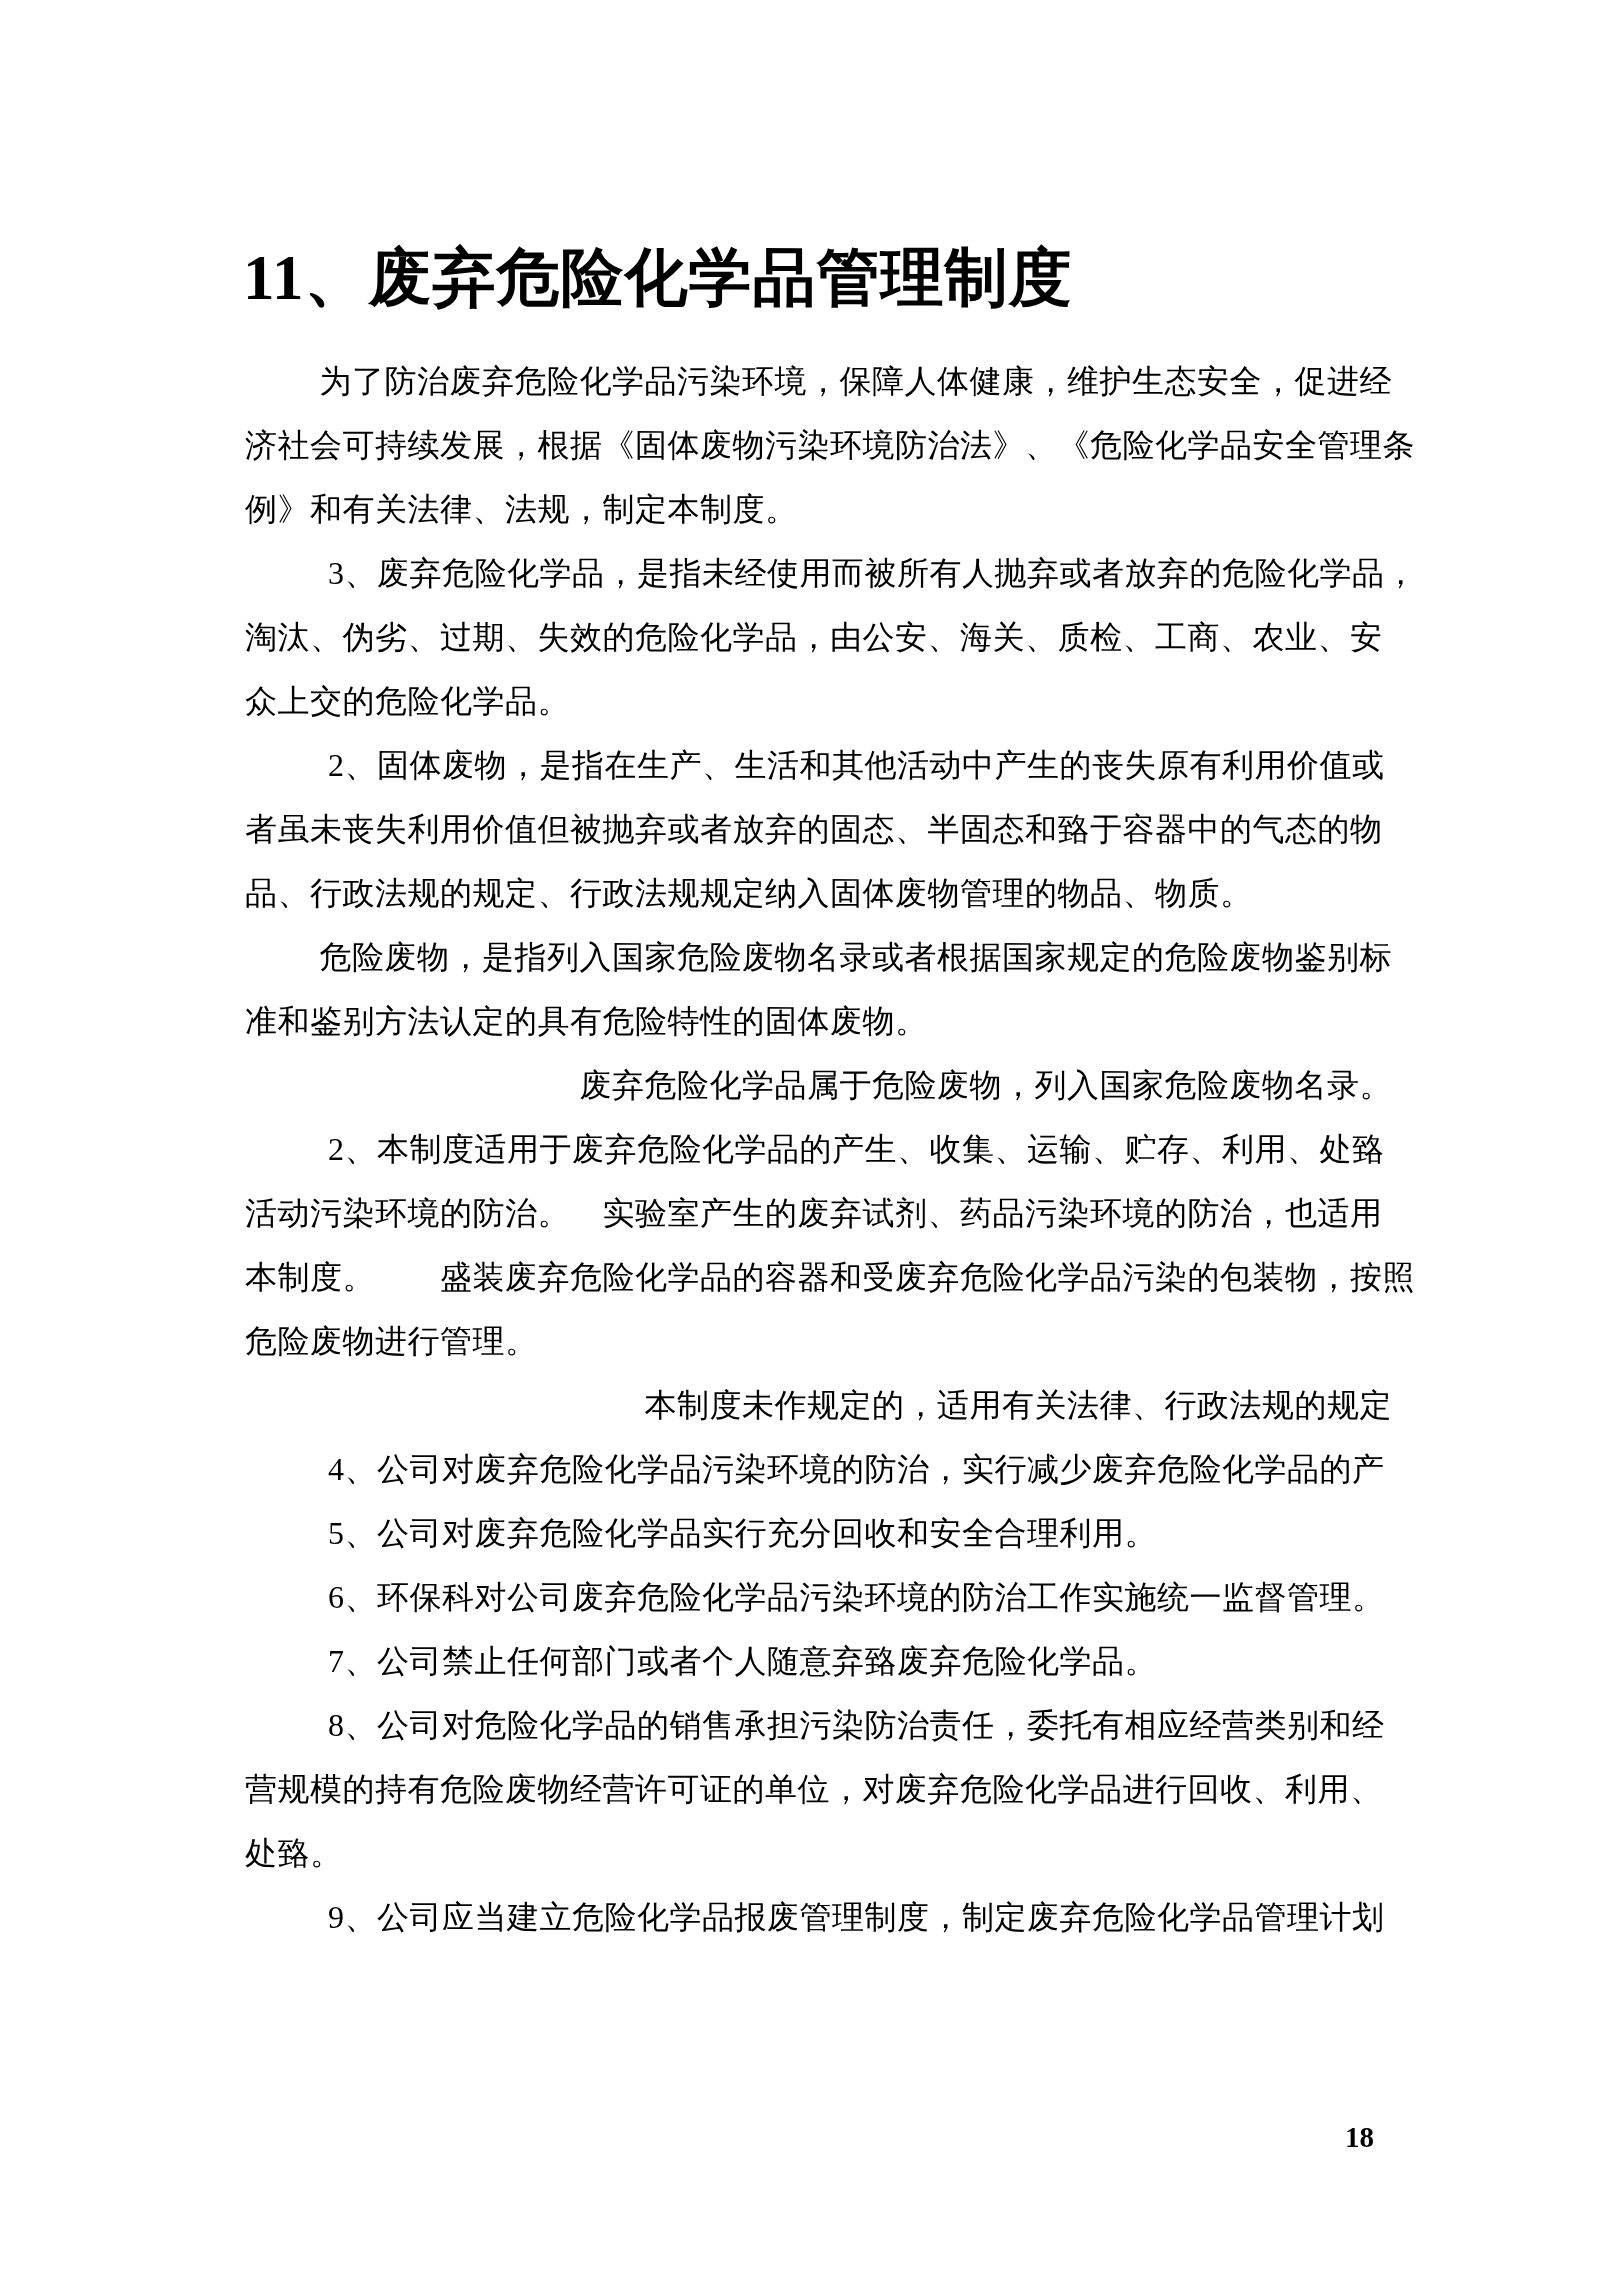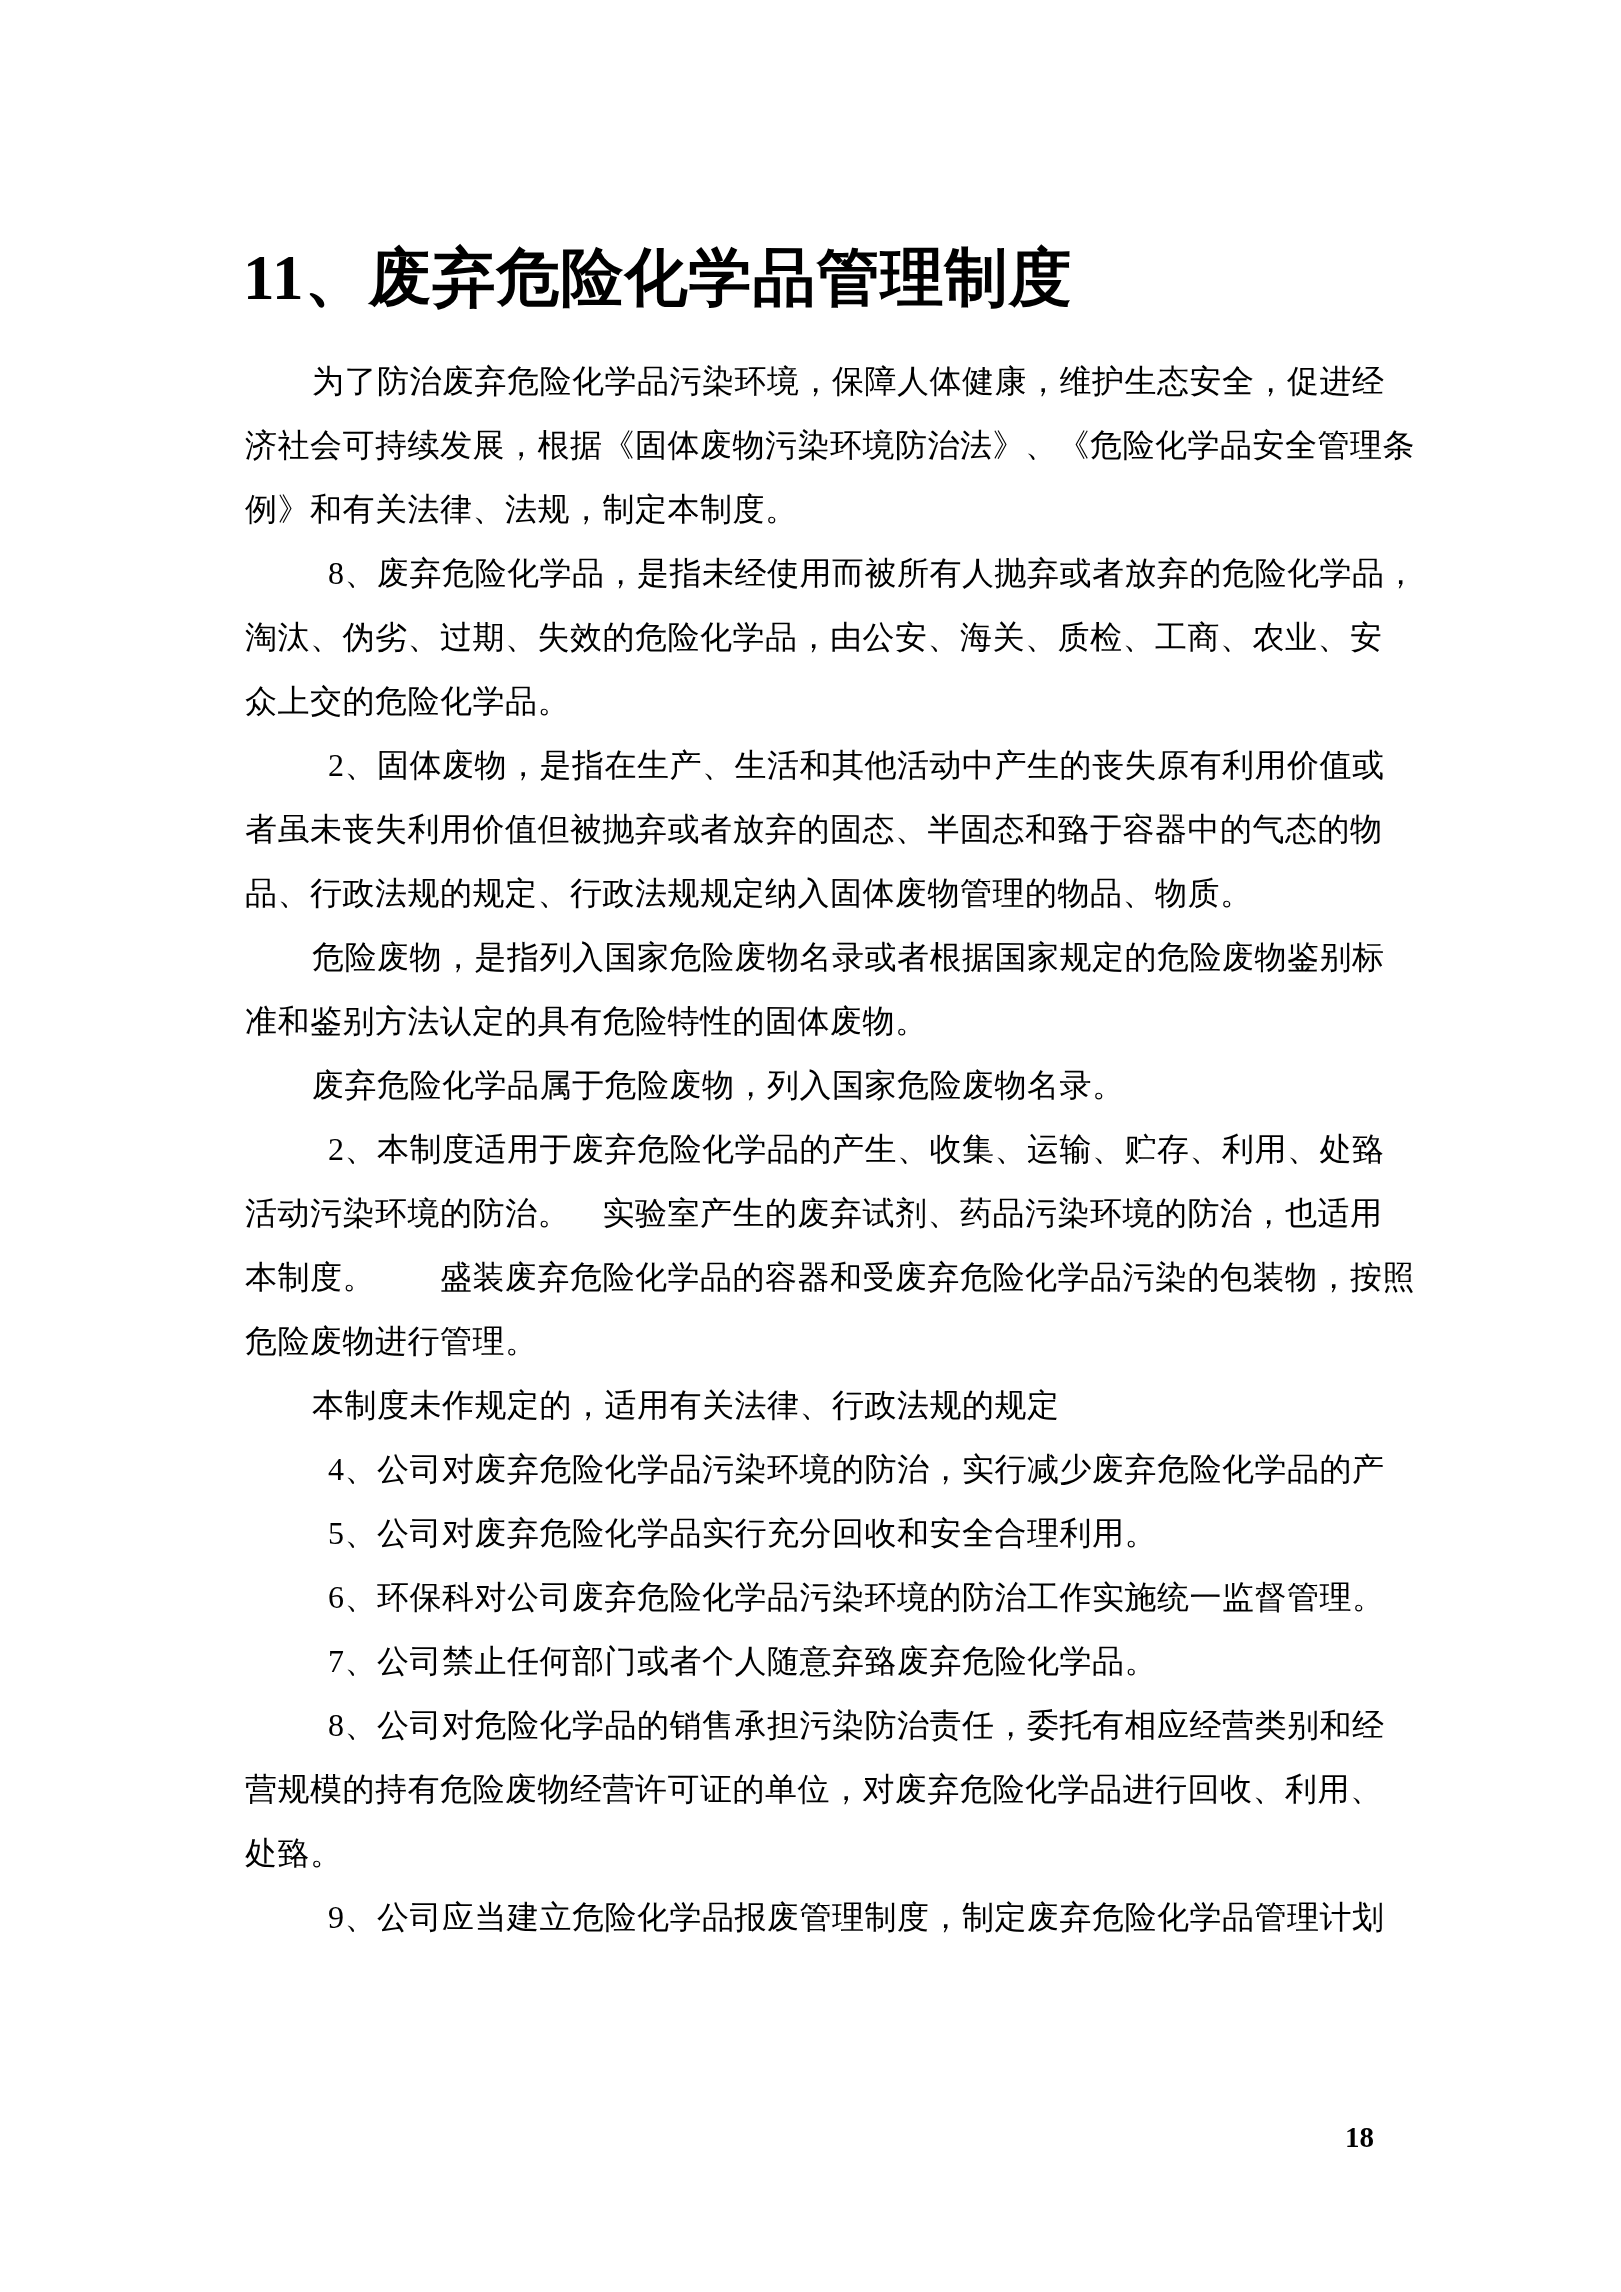--- a/index.html
+++ b/index.html
@@ -25,41 +25,41 @@
     left:245px; top:349px;
     width:1147px;
   }
   .text-line {
     font-size:32px;
     height:64px;
     line-height:64px;
     white-space:nowrap;
     letter-spacing:0.5px;
   }
-  .text-line.para { padding-left:67px; }
+  .text-line.para { padding-left:67px;text-align:right; }
   .text-line.num  { padding-left:83px; }
   .page-number {
     position:absolute;
     left:1345px; top:2119px;
     font-size:29px;
     line-height:37px;
     font-weight:bold;
   }
 </style>
 </head>
 <body>
 
 <div class="page">
   <h1 class="doc-title">11、废弃危险化学品管理制度</h1>
 
   <div class="doc-body" id="doc-body">
       <div class="text-line para">为了防治废弃危险化学品污染环境，保障人体健康，维护生态安全，促进经</div>
       <div class="text-line">济社会可持续发展，根据《固体废物污染环境防治法》、《危险化学品安全管理条</div>
       <div class="text-line">例》和有关法律、法规，制定本制度。</div>
-      <div class="text-line num">8、废弃危险化学品，是指未经使用而被所有人抛弃或者放弃的危险化学品，</div>
+      <div class="text-line num">3、废弃危险化学品，是指未经使用而被所有人抛弃或者放弃的危险化学品，</div>
       <div class="text-line">淘汰、伪劣、过期、失效的危险化学品，由公安、海关、质检、工商、农业、安</div>
       <div class="text-line">众上交的危险化学品。</div>
       <div class="text-line num">2、固体废物，是指在生产、生活和其他活动中产生的丧失原有利用价值或</div>
       <div class="text-line">者虽未丧失利用价值但被抛弃或者放弃的固态、半固态和臵于容器中的气态的物</div>
       <div class="text-line">品、行政法规的规定、行政法规规定纳入固体废物管理的物品、物质。</div>
       <div class="text-line para">危险废物，是指列入国家危险废物名录或者根据国家规定的危险废物鉴别标</div>
       <div class="text-line">准和鉴别方法认定的具有危险特性的固体废物。</div>
       <div class="text-line para">废弃危险化学品属于危险废物，列入国家危险废物名录。</div>
       <div class="text-line num">2、本制度适用于废弃危险化学品的产生、收集、运输、贮存、利用、处臵</div>
       <div class="text-line">活动污染环境的防治。　实验室产生的废弃试剂、药品污染环境的防治，也适用</div>

